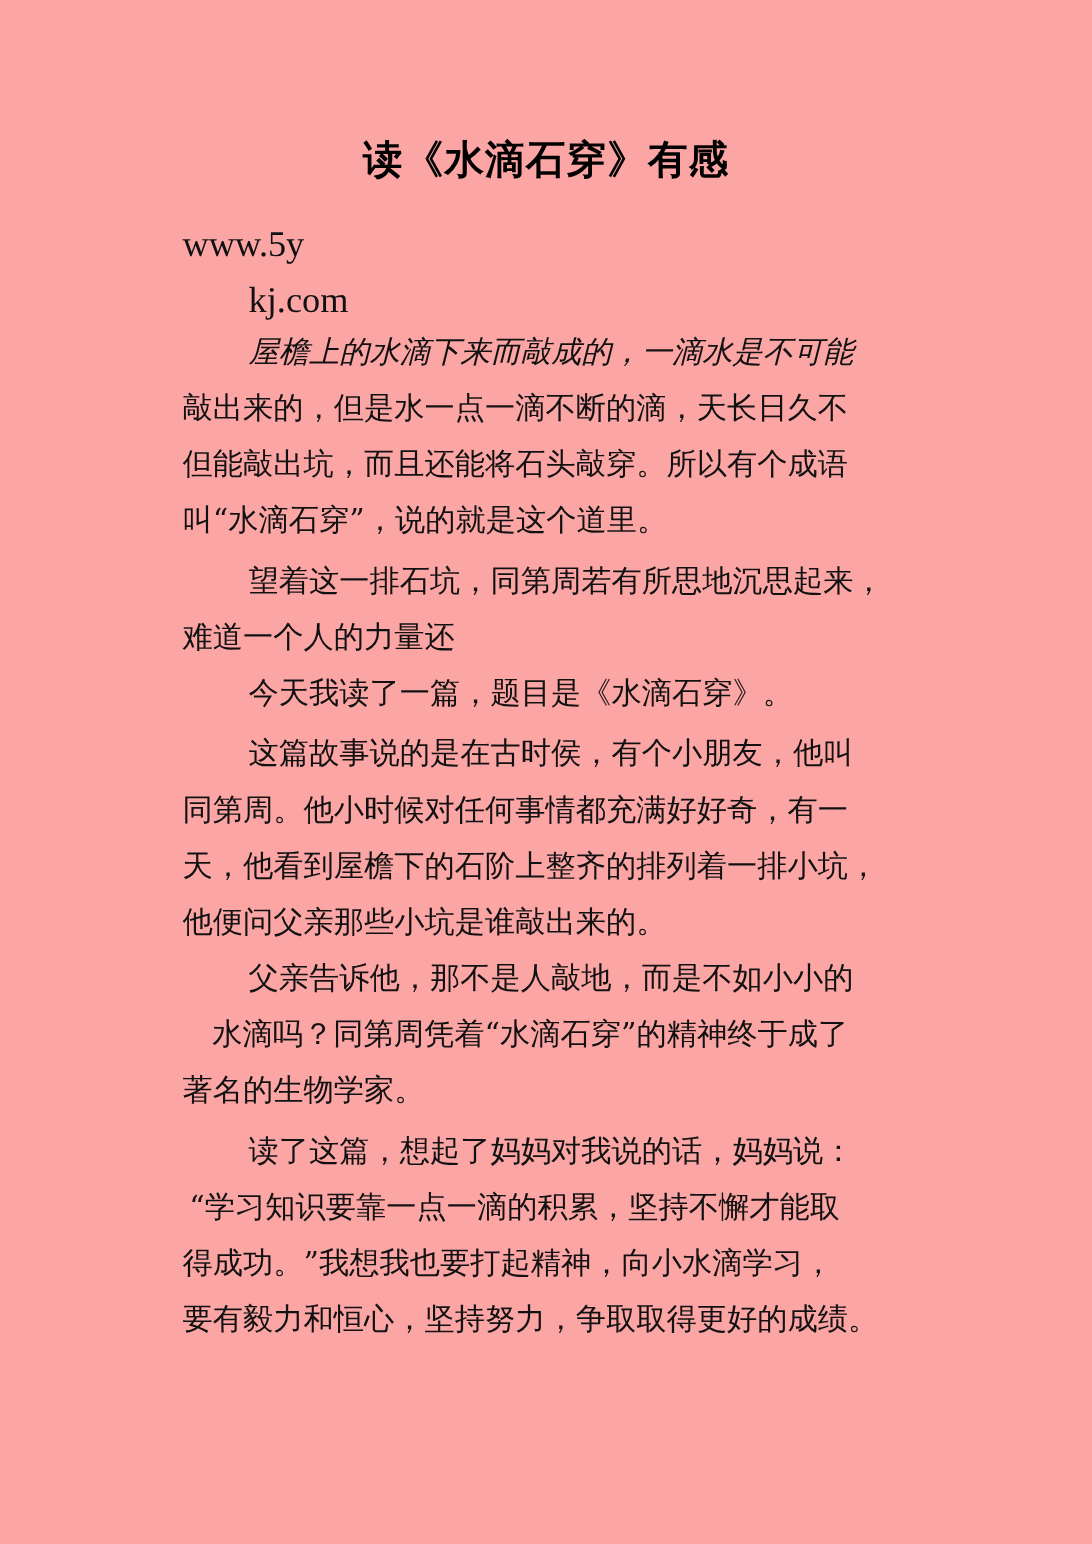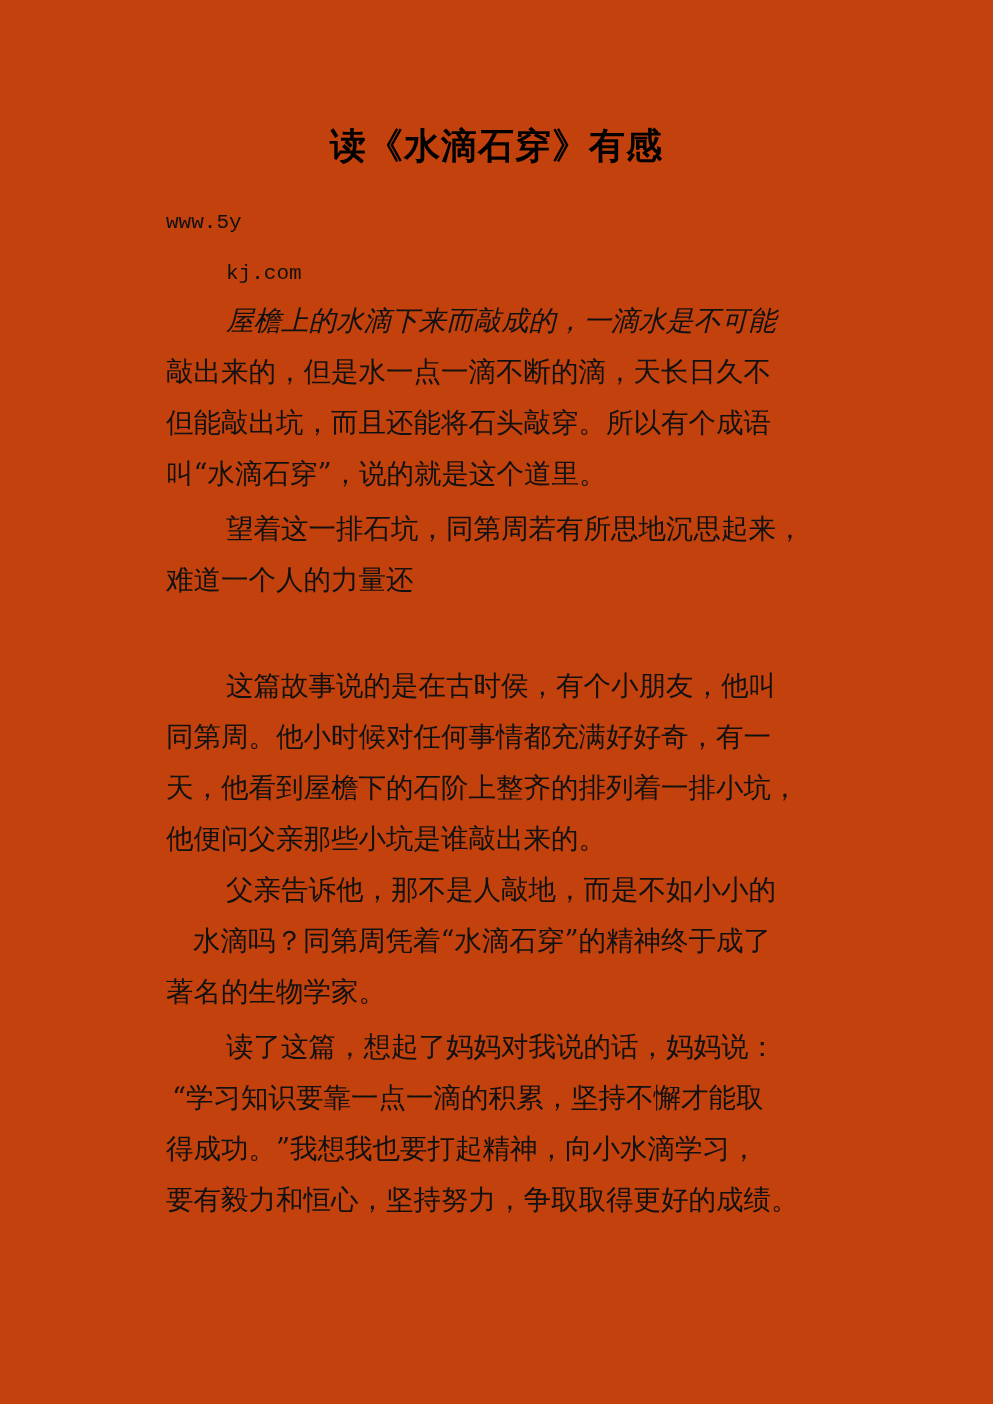--- a/index.html
+++ b/index.html
@@ -12,21 +12,21 @@
       height: 1404px;
       position: relative;
       overflow: hidden;
       font-family: "DejaVu Serif", "Liberation Serif", serif;
       color: #111111;
     }
     .page {
       position: absolute;
       left: 0; top: 0;
       width: 993px; height: 1404px;
-      background: #c2410c;
+      background: #fca5a5;
     }
     .title {
       position: absolute;
       left: 0;
       top: 120px;
       width: 993px;
       text-align: center;
       font-family: "DejaVu Sans", "Liberation Sans", sans-serif;
       font-weight: bold;
       font-size: 36px;
@@ -36,22 +36,22 @@
     }
     .line {
       position: absolute;
       left: 166px;
       font-size: 27.5px;
       line-height: 40px;
       white-space: nowrap;
       color: #111111;
     }
     .mono {
-      font-family: Liberation Mono, monospace;
-      font-size: 21px;
+      font-family: Liberation Serif, serif;
+      font-size: 33px;
     }
     .indent { left: 226px; }
     .quote-start { left: 172px; }
   </style>
 </head>
 <body>
 
 <div class="page">
 
   <div class="title">读《水滴石穿》有感</div>
@@ -60,20 +60,21 @@
   <div class="line mono indent" style="top:254px;">kj.com</div>
 
   <div class="line indent" style="top:300px;font-style:italic;">屋檐上的水滴下来而敲成的，一滴水是不可能</div>
   <div class="line" style="top:351px;">敲出来的，但是水一点一滴不断的滴，天长日久不</div>
   <div class="line" style="top:402px;">但能敲出坑，而且还能将石头敲穿。所以有个成语</div>
   <div class="line indent" style="top:508px;">望着这一排石坑，同第周若有所思地沉思起来，</div>
 
   <div class="line" style="top:453px;">叫“水滴石穿”，说的就是这个道里。</div>
   <div class="line" style="top:559px;">难道一个人的力量还</div>
 
+  <div class="line indent" style="top:610px;">今天我读了一篇，题目是《水滴石穿》。</div>
 
   <div class="line indent" style="top:665px;">这篇故事说的是在古时侯，有个小朋友，他叫</div>
   <div class="line" style="top:716px;">同第周。他小时候对任何事情都充满好好奇，有一</div>
   <div class="line" style="top:767px;">天，他看到屋檐下的石阶上整齐的排列着一排小坑，</div>
   <div class="line" style="top:818px;">他便问父亲那些小坑是谁敲出来的。</div>
 
   <div class="line indent" style="top:869px;">父亲告诉他，那不是人敲地，而是不如小小的</div>
   <div class="line" style="top:920px;margin-left:27px;">水滴吗？同第周凭着“水滴石穿”的精神终于成了</div>
   <div class="line" style="top:971px;">著名的生物学家。</div>
 

